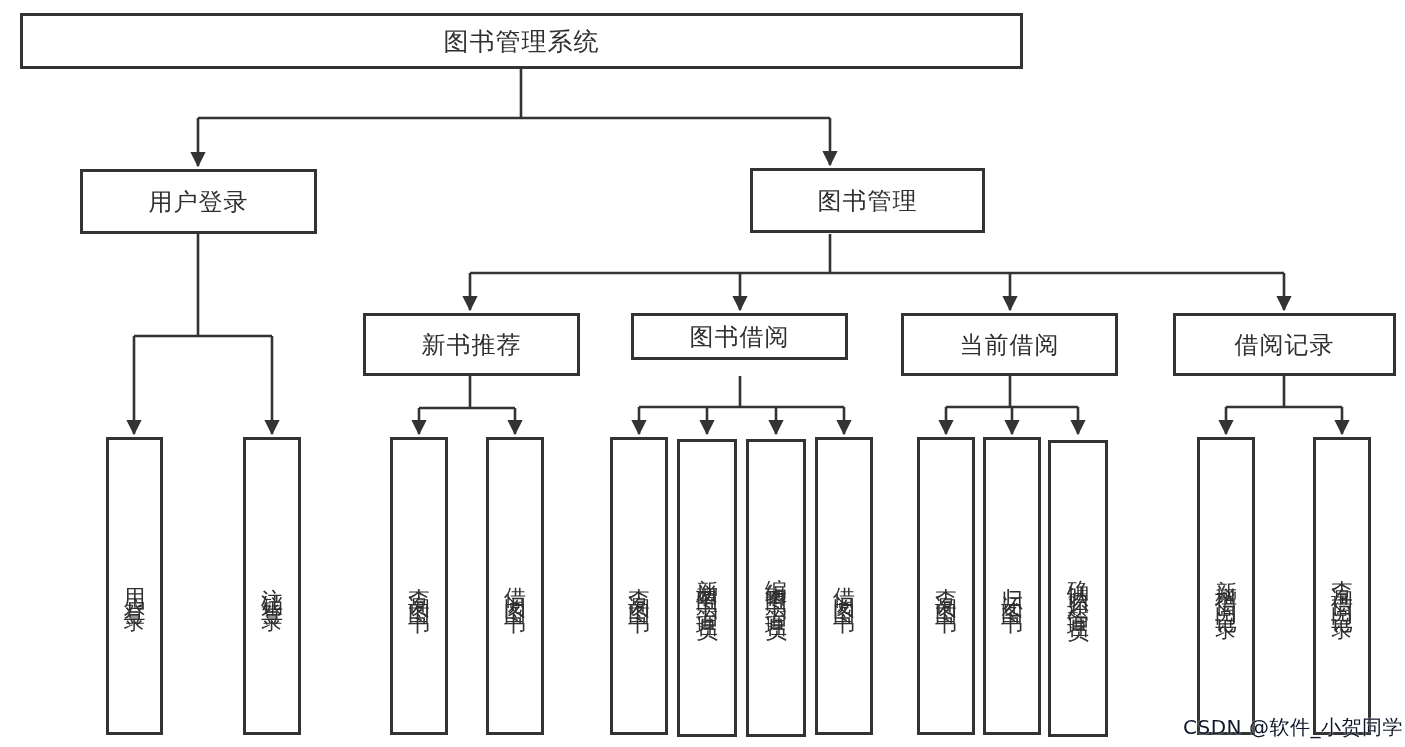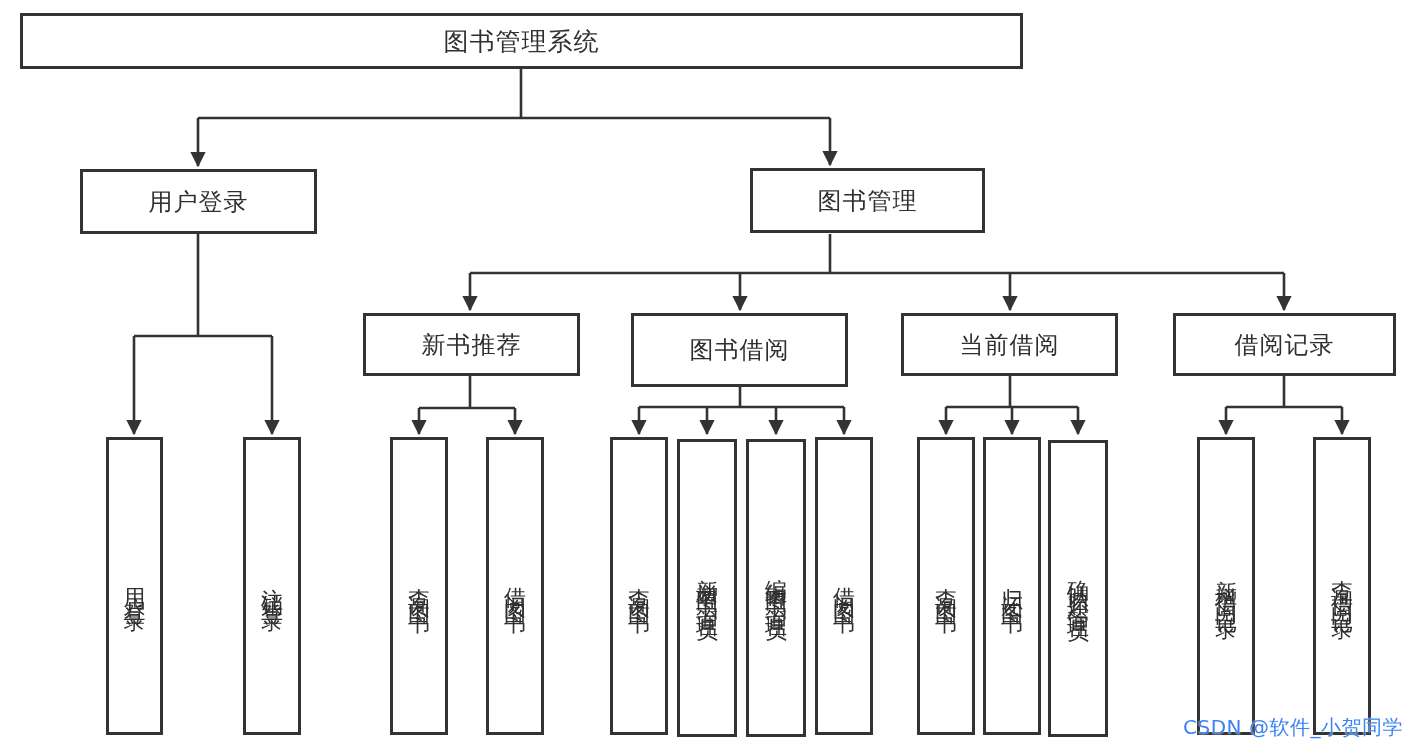--- a/index.html
+++ b/index.html
@@ -52,21 +52,21 @@
     white-space: nowrap;
   }
   .vtext.tight {
     letter-spacing: 6px;
   }
   .watermark {
     position: absolute;
     left: 1183px;
     top: 714px;
     font-size: 20px;
-    color: #3b82f6;
+    color: #0f172a;
     letter-spacing: 0.5px;
     white-space: nowrap;
     z-index: 3;
     text-shadow: 0 0 2px #ffffff;
   }
 </style>
 </head>
 <body>
 
 <div class="canvas">
@@ -120,21 +120,21 @@
       <path d="M1342,407 V434" marker-end="url(#arrow)"></path>
     </g>
   </svg>
 
   <div class="node h root" style="left:20px; top:13px; width:1003px; height:56px;">图书管理系统</div>
 
   <div class="node h" style="left:80px; top:169px; width:237px; height:65px;">用户登录</div>
   <div class="node h" style="left:712px; top:168px; width:235px; height:65px;margin-left:38px;">图书管理</div>
 
   <div class="node h" style="left:363px; top:313px; width:217px; height:63px;text-align:center;">新书推荐</div>
-  <div class="node h" style="left:631px; top:313px; width:217px; height:74px;">图书借阅</div>
+  <div class="node h" style="left:631px; top:313px; width:217px; height:47px;">图书借阅</div>
   <div class="node h" style="left:901px; top:313px; width:217px; height:63px;">当前借阅</div>
   <div class="node h" style="left:1173px; top:313px; width:223px; height:63px;">借阅记录</div>
 
   <div class="node leaf" style="left:106px; top:437px; width:57px; height:298px;">
     <span class="vtext">用户登录</span>
   </div>
   <div class="node leaf" style="left:243px; top:437px; width:58px; height:298px;">
     <span class="vtext">注销登录</span>
   </div>
 

